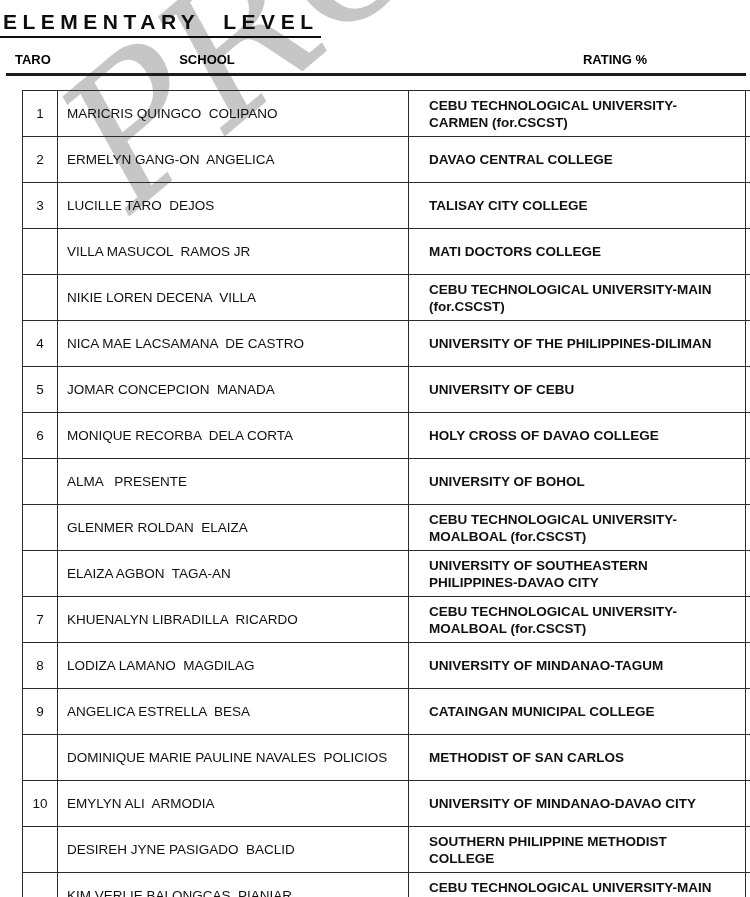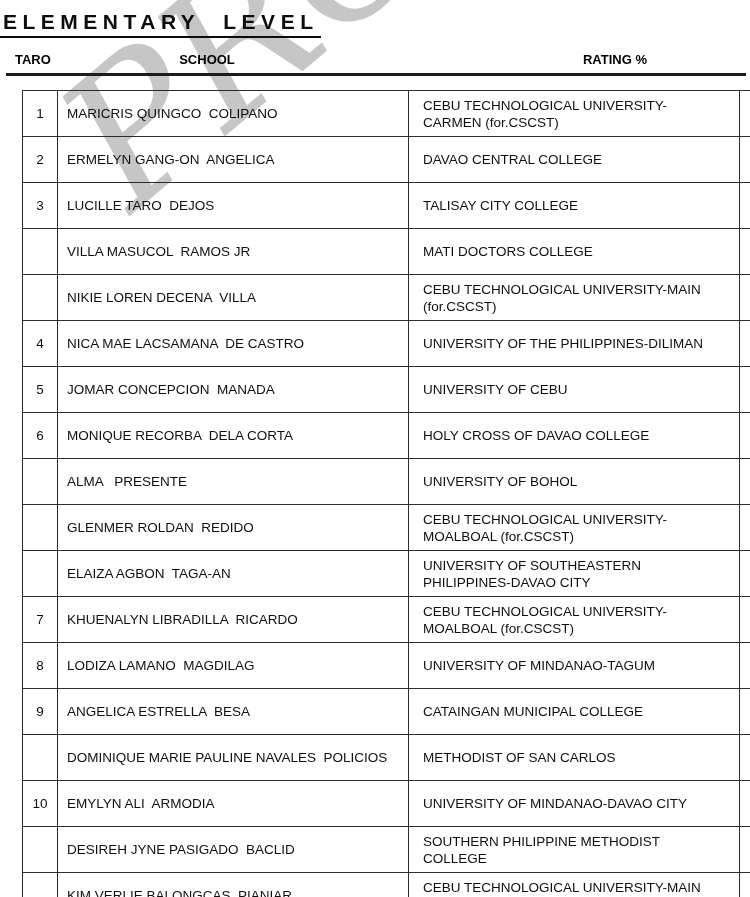--- a/index.html
+++ b/index.html
@@ -75,21 +75,21 @@
   }
   table.results td {
     border: 1.2px solid #2b2b2b;
     height: 41px;
     vertical-align: middle;
     white-space: pre-wrap;
     overflow: hidden;
   }
   td.c-rank   { width: 30px;  text-align: center; padding: 0 2px; }
   td.c-name   { width: 333px; padding: 2px 8px 2px 9px; margin-top: 24px; }
-  td.c-school { width: 292px; padding: 2px 24px 2px 14px; }
+  td.c-school { width: 292px; padding: 2px 24px 2px 20px; font-weight: bold; }
   td.c-rating { width: 56px;  text-align: center; padding: 0 2px; }
 </style>
 </head>
 <body>
 
 <div class="page">
 
   <div class="watermark">PRC.Gov</div>
 
   <div class="content">
@@ -157,21 +157,21 @@
             <td class="c-rating">90.20</td>
           </tr>
           <tr>
             <td class="c-rank"></td>
             <td class="c-name">ALMA   PRESENTE</td>
             <td class="c-school">UNIVERSITY OF BOHOL</td>
             <td class="c-rating">90.20</td>
           </tr>
           <tr>
             <td class="c-rank"></td>
-            <td class="c-name">GLENMER ROLDAN  REDIDO</td>
+            <td class="c-name">GLENMER ROLDAN  ELAIZA</td>
             <td class="c-school">CEBU TECHNOLOGICAL UNIVERSITY-MOALBOAL (for.CSCST)</td>
             <td class="c-rating">90.20</td>
           </tr>
           <tr>
             <td class="c-rank"></td>
             <td class="c-name">ELAIZA AGBON  TAGA-AN</td>
             <td class="c-school">UNIVERSITY OF SOUTHEASTERN PHILIPPINES-DAVAO CITY</td>
             <td class="c-rating">90.20</td>
           </tr>
           <tr>

